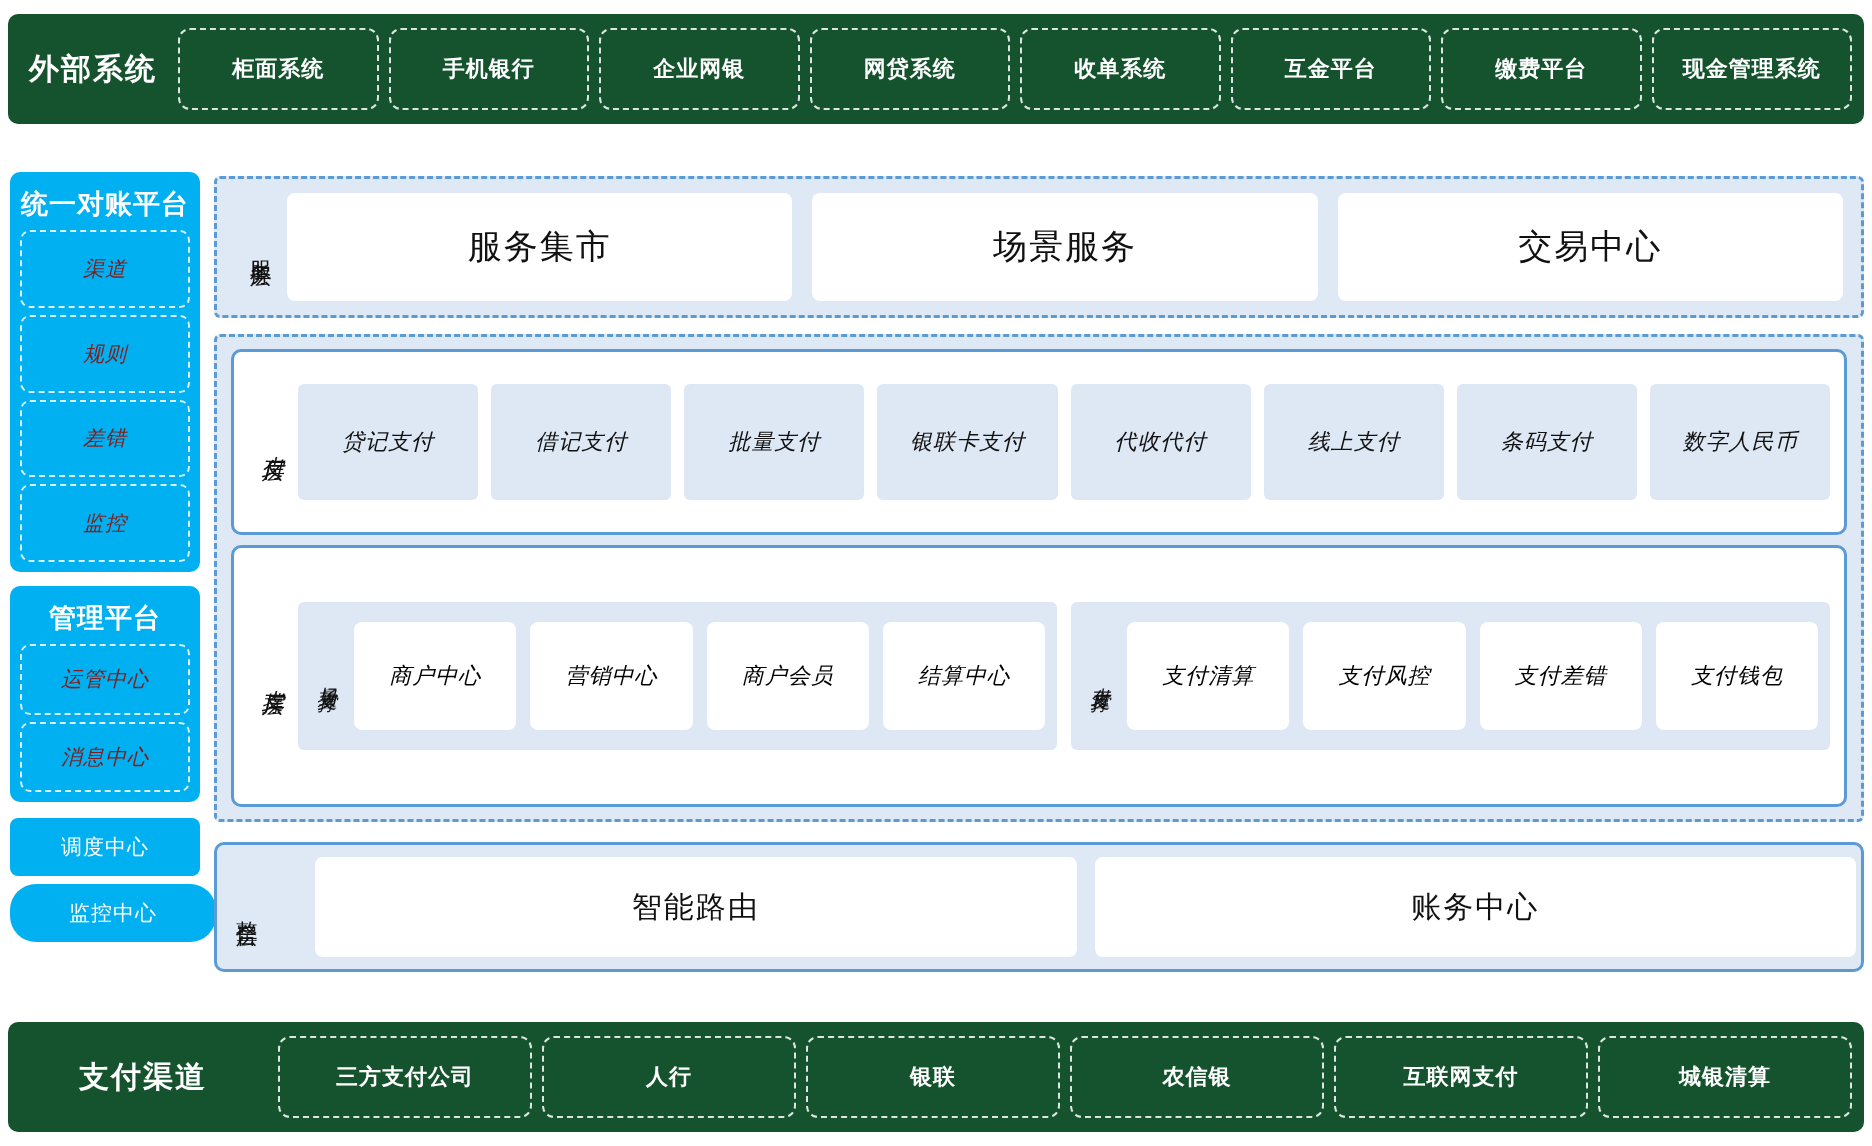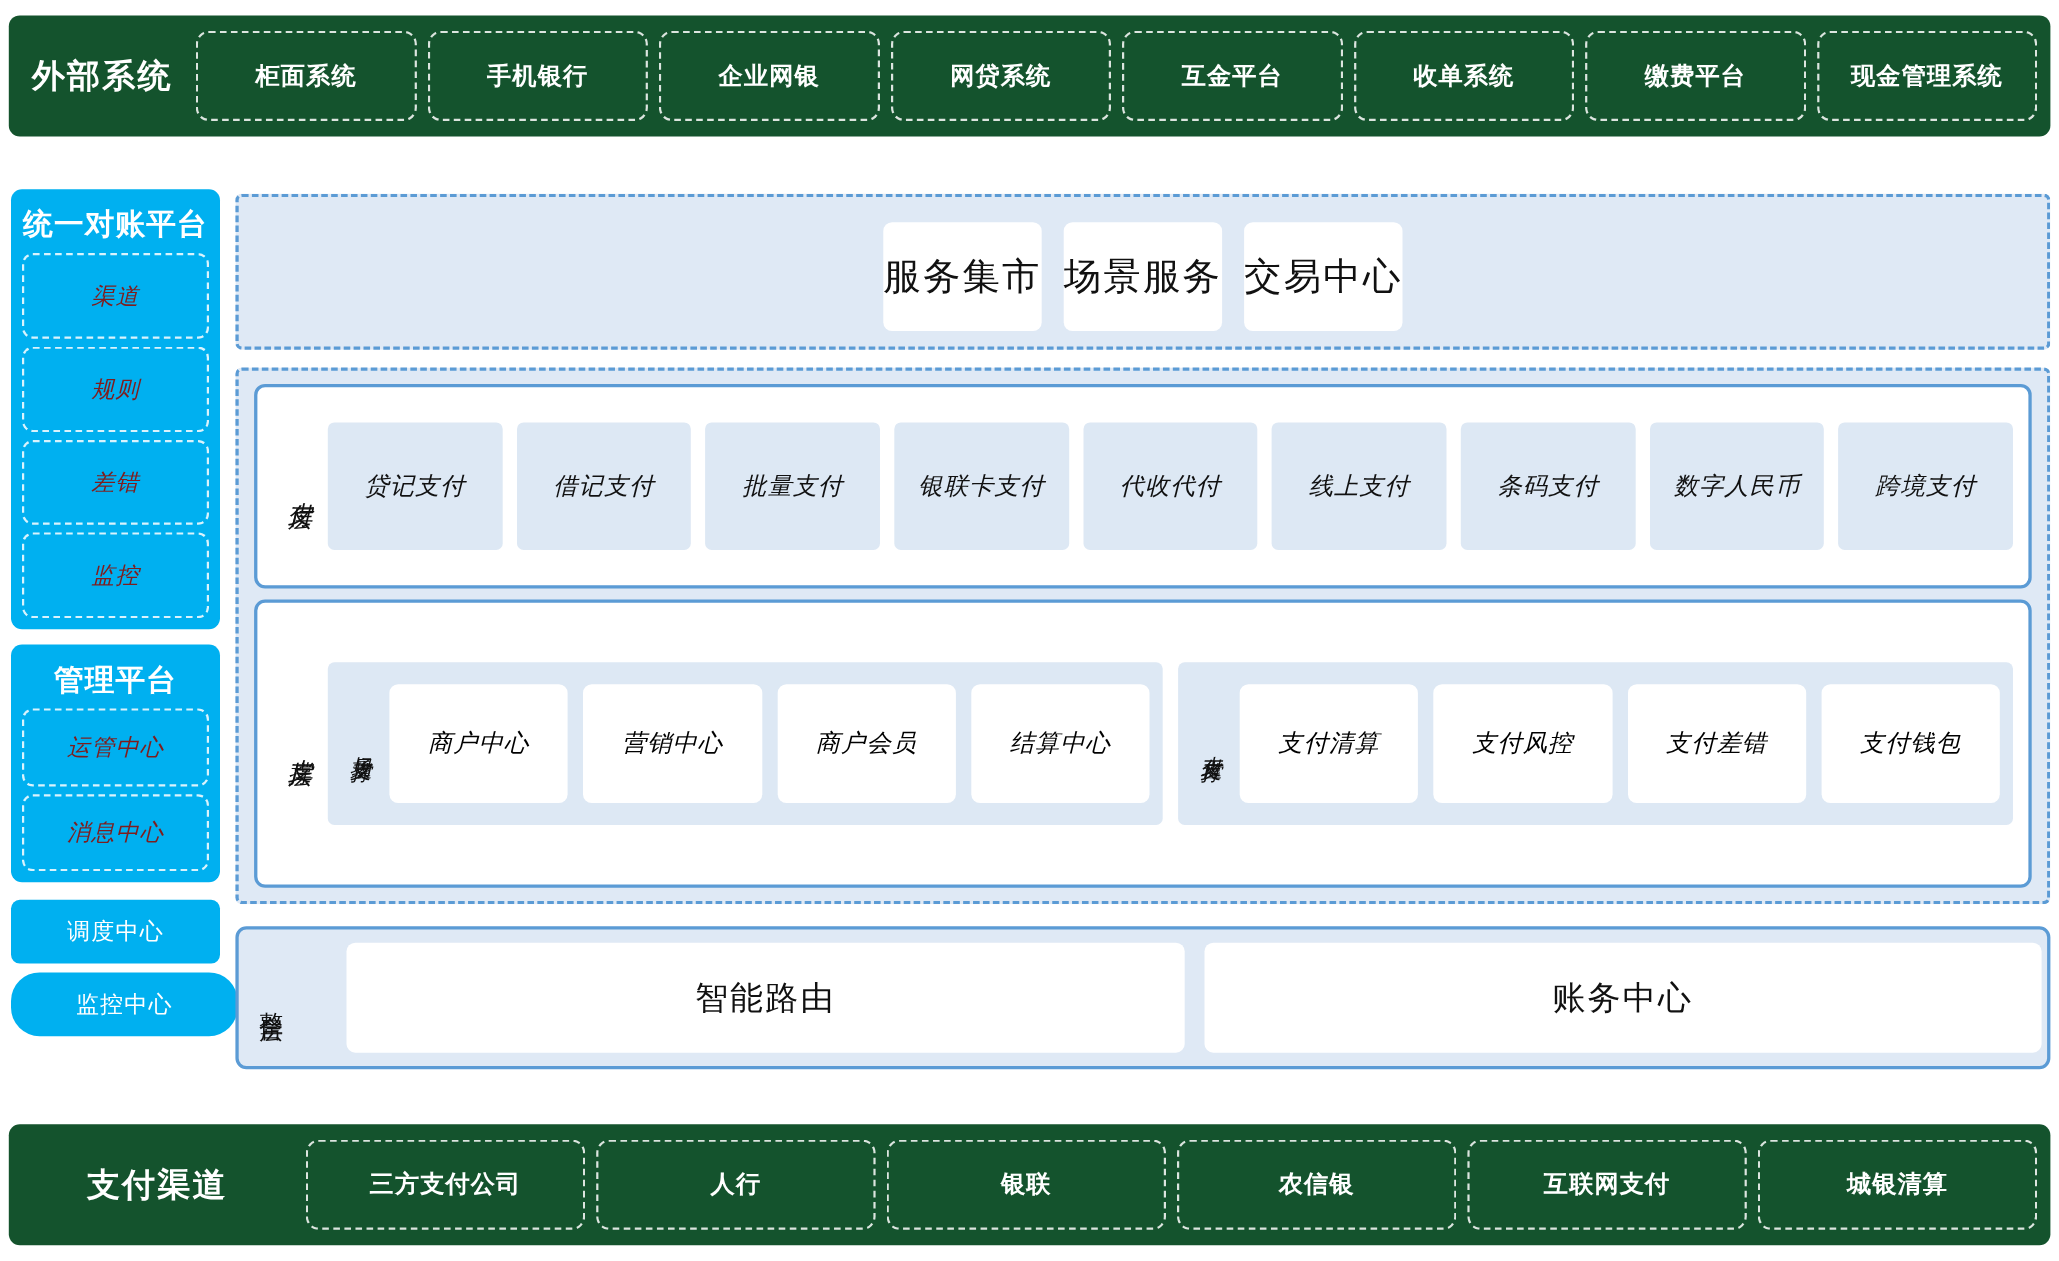--- a/index.html
+++ b/index.html
@@ -94,21 +94,20 @@
     font-size: 21px;
     letter-spacing: 1px;
   }
 
   
   .dash-wrap {
     position: absolute;
     background: #dfe9f5;
     border: 3px dashed #5b9bd5;
     border-radius: 6px;
-    flex-direction: column;
   }
   .vlabel {
     writing-mode: vertical-rl;
     text-orientation: upright;
     letter-spacing: 3px;
     font-size: 22px;
     color: #111111;
     line-height: 1.05;
     flex: none;
     display: flex;
@@ -198,22 +197,22 @@
 
 <div id="root">
 
   <div class="cyan-band" id="external-band" style="left:8px; top:14px; width:1856px; height:110px;">
     <div class="band-title" style="width:170px;">外部系统</div>
     <div class="band-items">
       <div class="band-box">柜面系统</div>
       <div class="band-box">手机银行</div>
       <div class="band-box">企业网银</div>
       <div class="band-box">网贷系统</div>
+      <div class="band-box">收单系统</div>
       <div class="band-box">互金平台</div>
-      <div class="band-box">收单系统</div>
       <div class="band-box">缴费平台</div>
       <div class="band-box">现金管理系统</div>
     </div>
   </div>
 
   <div class="side-card" id="recon-card" style="left:10px; top:172px; width:190px; height:400px;">
     <div class="side-card-title">统一对账平台</div>
     <div class="side-sub">渠道</div>
     <div class="side-sub">规则</div>
     <div class="side-sub">差错</div>
@@ -244,21 +243,20 @@
       <div class="vlabel">支付层</div>
       <div class="pay-items">
         <div class="pay-box">贷记支付</div>
         <div class="pay-box">借记支付</div>
         <div class="pay-box">批量支付</div>
         <div class="pay-box">银联卡支付</div>
         <div class="pay-box">代收代付</div>
         <div class="pay-box">线上支付</div>
         <div class="pay-box">条码支付</div>
         <div class="pay-box">数字人民币</div>
-        <div class="pay-box">跨境支付</div>
       </div>
     </div>
 
     <div class="white-card" id="sup-card">
       <div class="vlabel">支撑层</div>
       <div class="sup-groups">
 
         <div class="sup-group">
           <div class="vlabel">场景支撑</div>
           <div class="sup-boxes">

